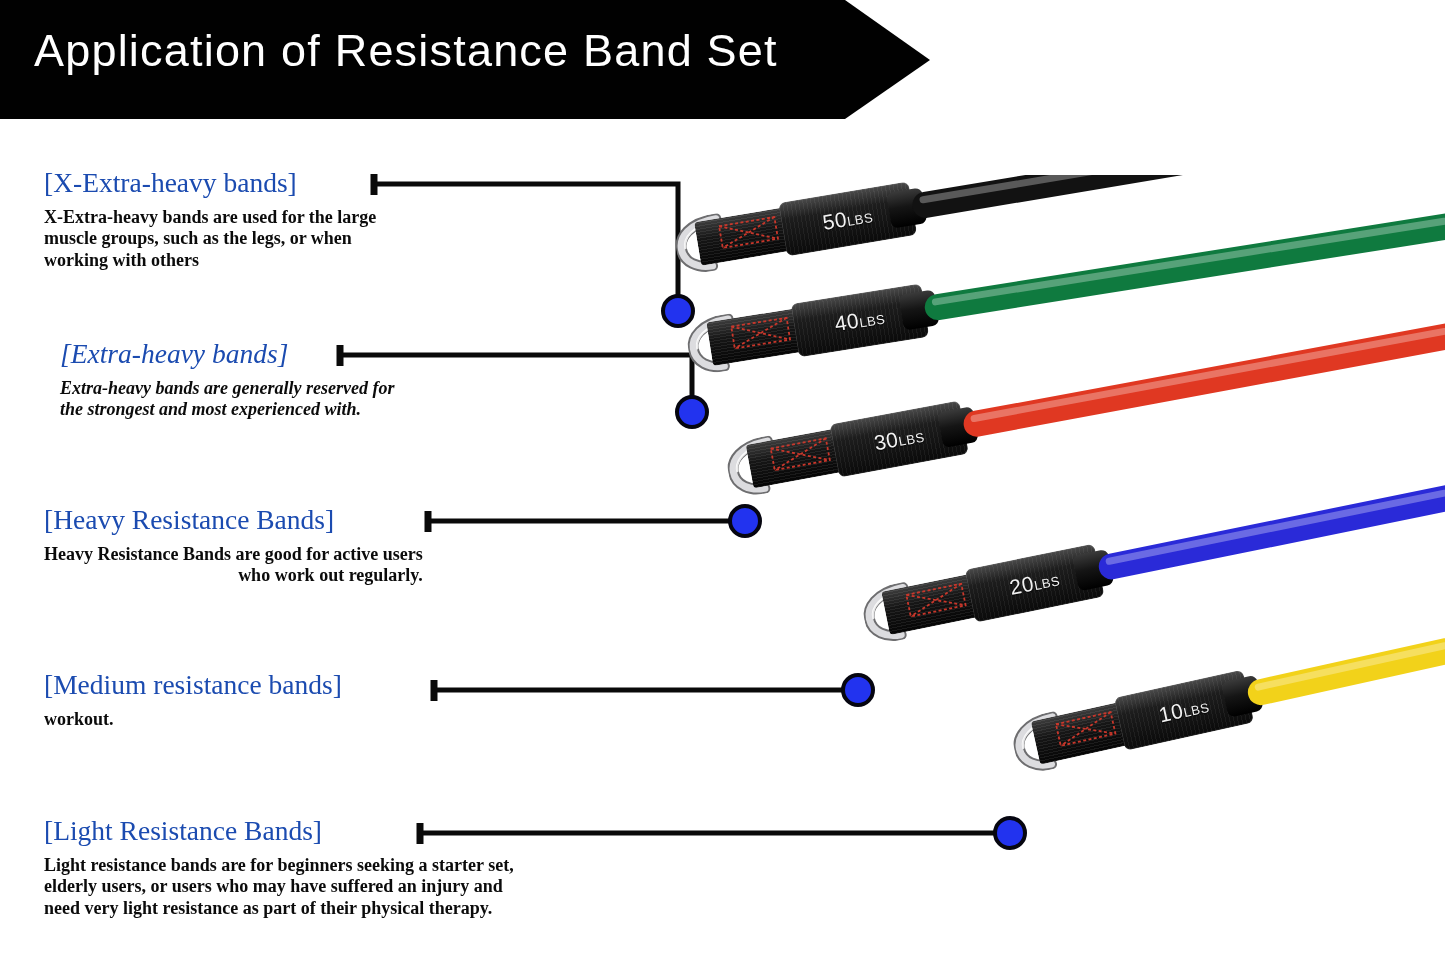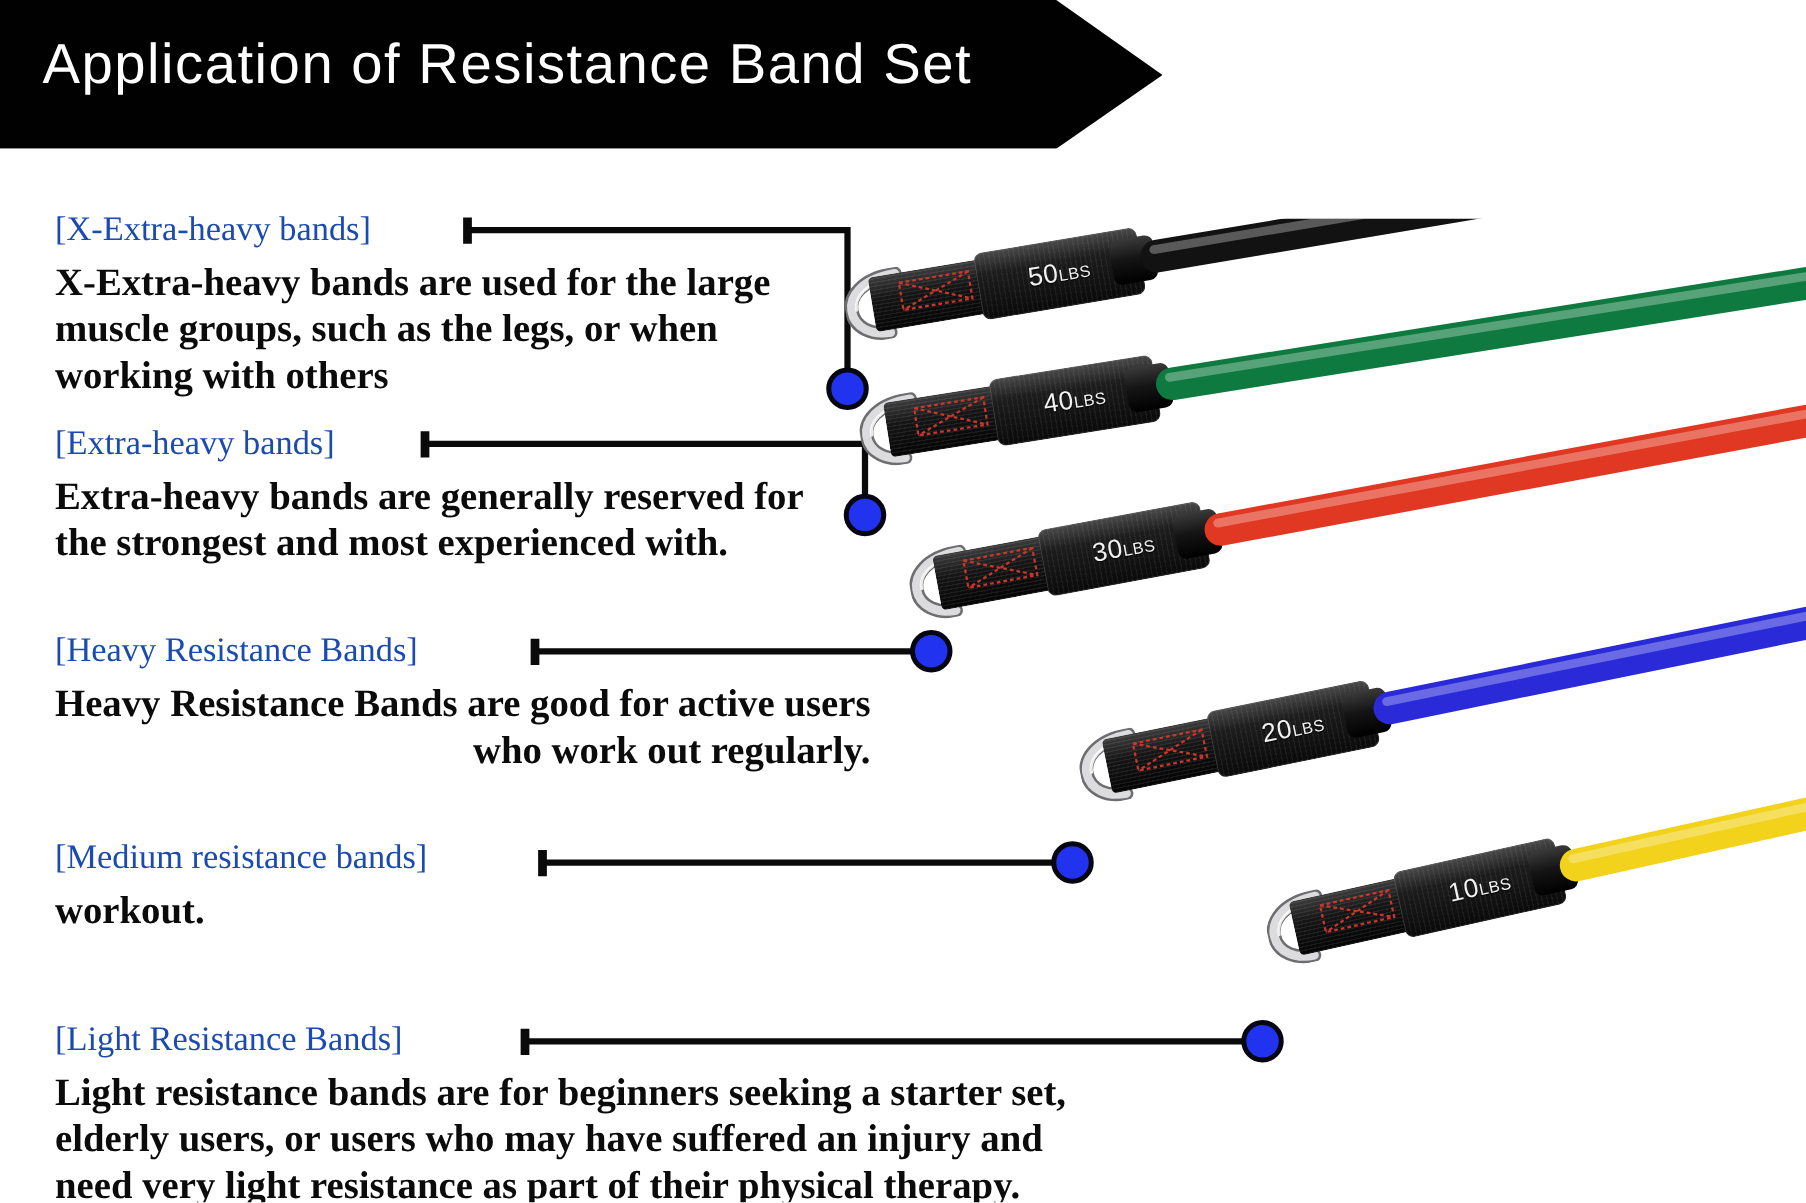--- a/index.html
+++ b/index.html
@@ -46,21 +46,21 @@
   .block-head {
     color: #1b4bb0;
     font-size: 27.5px;
     font-weight: 400;
     line-height: 1.12;
     white-space: nowrap;
     font-family: "Liberation Serif", "DejaVu Serif", serif;
   }
   .block-body {
     color: #0b0b0b;
-    font-size: 31px;
+    font-size: 18px;
     font-weight: 700;
     line-height: 1.2;
     font-family: "Liberation Serif", "DejaVu Serif", serif;
   }
 
   
   #leaders {
     position: absolute;
     left: 0; top: 0;
     width: 1445px; height: 962px;
@@ -329,21 +329,21 @@
 
   <div class="block" style="left:44px; top:168px;">
     <div class="block-head">[X-Extra-heavy bands]</div>
     <div class="block-body" style="margin-top:8px;">
       <div>X-Extra-heavy bands are used for the large</div>
       <div>muscle groups, such as the legs, or when</div>
       <div>working with others</div>
     </div>
   </div>
 
-  <div class="block" style="left:44px; top:339px;">
+  <div class="block" style="left:60px; top:339px;font-style:italic;">
     <div class="block-head">[Extra-heavy bands]</div>
     <div class="block-body" style="margin-top:8px;">
       <div>Extra-heavy bands are generally reserved for</div>
       <div>the strongest and most experienced with.</div>
     </div>
   </div>
 
   <div class="block" style="left:44px; top:505px;">
     <div class="block-head">[Heavy Resistance Bands]</div>
     <div class="block-body" style="margin-top:8px;text-align:right;">

